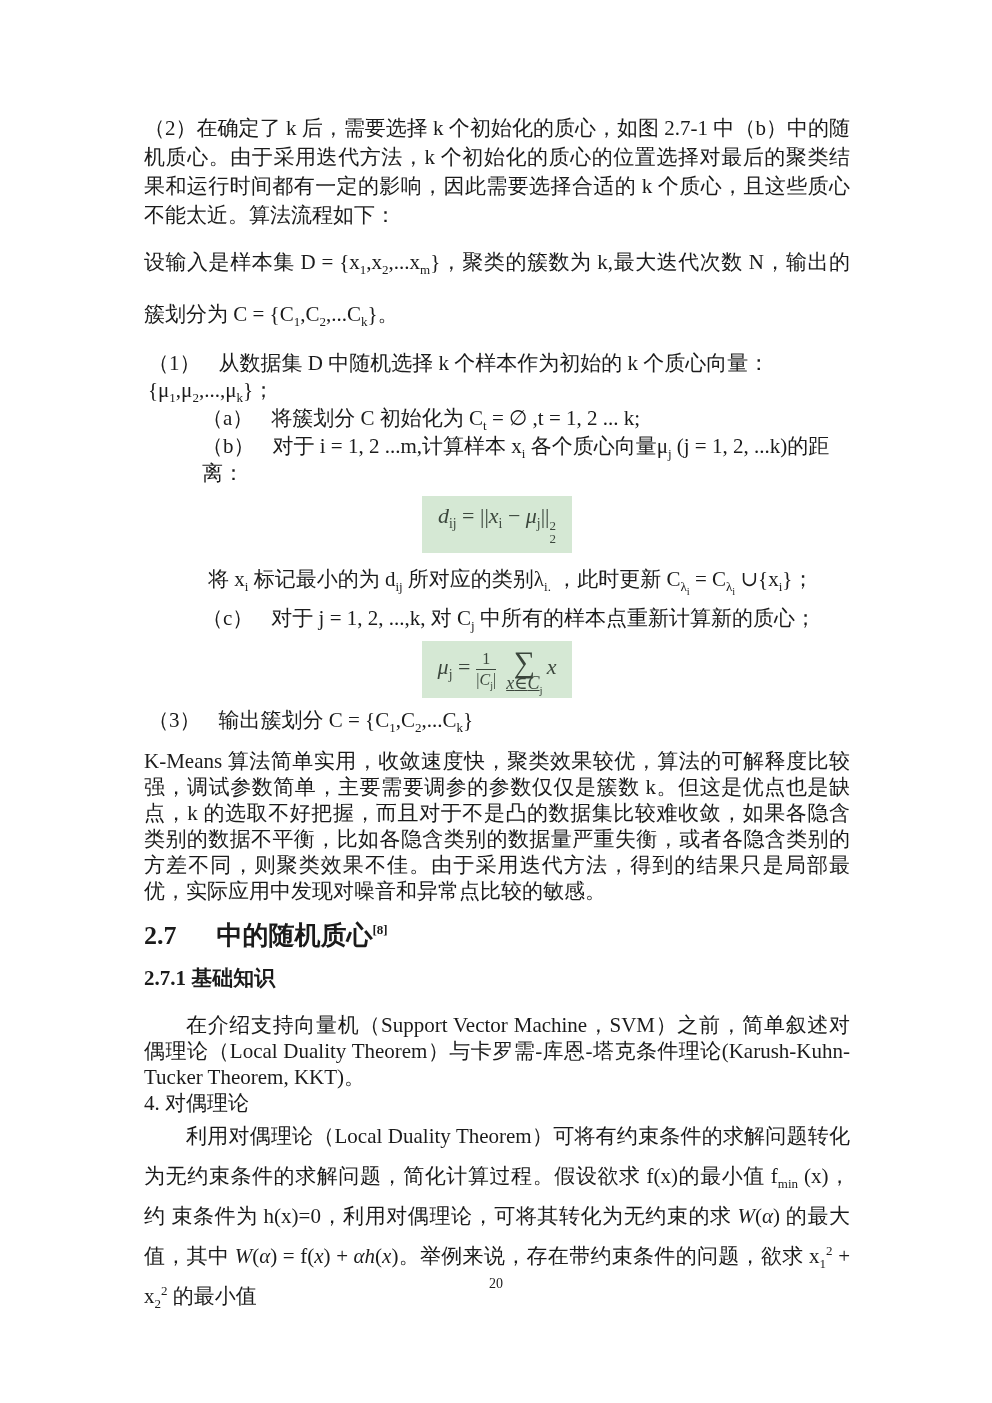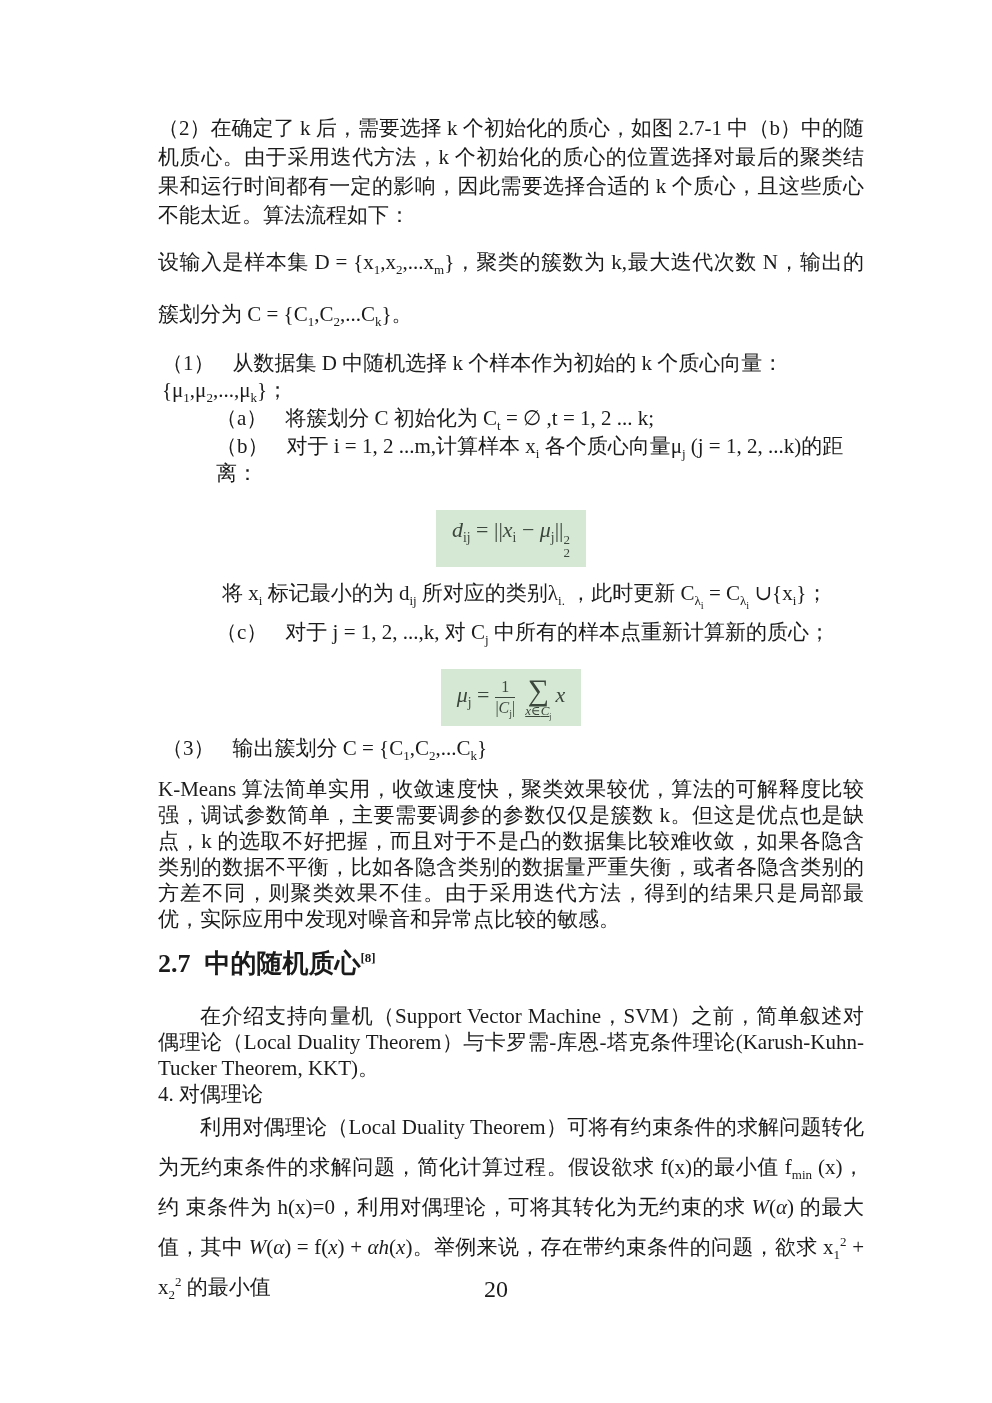--- a/index.html
+++ b/index.html
@@ -15,21 +15,21 @@
     height: 1403px;
     margin: 0 auto;
     background: #ffffff;
     color: var(--body);
     font-family: "Liberation Serif", "DejaVu Serif", serif;
     font-size: 21px;
     overflow: hidden;
   }
   .content {
     position: absolute;
-    left: 158px;
+    left: 144px;
     top: 114px;
     width: 706px;
   }
   p, .line { text-align: justify; }
   sub { font-size: 0.62em; line-height: 0; }
   sup { font-size: 0.62em; line-height: 0; }
   sub sub { font-size: 0.8em; }
 
   .para-intro { line-height: 29px; }
   .para-setup { line-height: 52px; margin-top: 6px; }
@@ -38,21 +38,21 @@
   .step .lbl { margin-right: 18px; }
   .step-l0 { margin-left: 4px; }
   .step-l0.first { margin-top: 10px; }
   .step-l0.second { margin-top: 15px; }
   .step-l1 { margin-left: 58px; margin-top: 1px; }
   .update-line { margin-left: 64px; margin-top: 13px; line-height: 27px; }
   .step-c { margin-top: 12px; }
   .step-d { margin-left: 38px; margin-top: 10px; line-height: 27px; }
   .step-3 { margin-top: 9px; }
 
-  .formula-row { text-align: center; margin-top: 23px; margin-bottom: 9px; }
+  .formula-row { text-align: center; margin-top: 9px; margin-bottom: 9px; }
   .formula-box {
     display: inline-block;
     background: var(--hl);
     color: var(--ftext);
     padding: 7px 16px 8px 16px;
     font-size: 22px;
     text-align: center;
   }
   .supsub {
     display: inline-flex;
@@ -74,50 +74,50 @@
   .frac .num { border-bottom: 1.5px solid currentColor; padding: 0 3px 1px 3px; }
   .frac .den { padding-top: 1px; }
   .bigsum {
     display: inline-flex;
     flex-direction: column;
     align-items: center;
     vertical-align: middle;
     margin: 0 4px;
   }
   .bigsum .sigma { font-size: 30px; line-height: 28px; }
-  .bigsum .under { font-size: 13px; line-height: 14px; text-decoration: underline; }
+  .bigsum .under { font-size: 18px; line-height: 14px; text-decoration: underline; }
 
   .para-kmeans { line-height: 26px; margin-top: 14px; }
 
   .h2 {
     margin-top: 12px;
     font-size: 26px;
     font-weight: bold;
     line-height: 40px;
   }
-  .h2 .num { margin-right: 14px; }
+  .h2 .num { margin-right: 40px; }
   .h2 sup { font-size: 13px; }
   .h3 {
     margin-top: 7px;
     font-size: 21px;
     font-weight: bold;
     line-height: 30px;
   }
   .para-indent { text-indent: 2em; }
   .para-svm { line-height: 26px; margin-top: 19px; }
   .item-line { line-height: 26px; }
   .para-duality { line-height: 40px; }
 
   .page-number {
     position: absolute;
     left: 0;
     top: 1276px;
     width: 100%;
     text-align: center;
-    font-size: 24px;
+    font-size: 14px;
   }
 </style>
 </head>
 <body>
 
 <div class="page">
   <div class="content">
 
     <p class="para-intro">（2）在确定了 k 后，需要选择 k 个初始化的质心，如图 2.7-1 中（b）中的随机质心。由于采用迭代方法，k 个初始化的质心的位置选择对最后的聚类结果和运行时间都有一定的影响，因此需要选择合适的 k 个质心，且这些质心不能太近。算法流程如下：</p>
 
@@ -167,20 +167,21 @@
     <div class="step step-l0 step-3">
       <span class="lbl">（3）</span><span>输出簇划分 C = {C<sub>1</sub>,C<sub>2</sub>,...C<sub>k</sub>}</span>
     </div>
 
     <p class="para-kmeans">K-Means 算法简单实用，收敛速度快，聚类效果较优，算法的可解释度比较强，调试参数简单，主要需要调参的参数仅仅是簇数 k。但这是优点也是缺点，k 的选取不好把握，而且对于不是凸的数据集比较难收敛，如果各隐含类别的数据不平衡，比如各隐含类别的数据量严重失衡，或者各隐含类别的方差不同，则聚类效果不佳。由于采用迭代方法，得到的结果只是局部最优，实际应用中发现对噪音和异常点比较的敏感。</p>
 
     <div class="h2">
       <span class="num">2.7</span><span>中的随机质心</span><sup>[8]</sup>
     </div>
 
+    <div class="h3">2.7.1 基础知识</div>
 
     <p class="para-svm para-indent">在介绍支持向量机（Support Vector Machine，SVM）之前，简单叙述对偶理论（Local Duality Theorem）与卡罗需-库恩-塔克条件理论(Karush-Kuhn-Tucker Theorem, KKT)。</p>
 
     <div class="item-line">4. 对偶理论</div>
 
     <p class="para-duality para-indent">利用对偶理论（Local Duality Theorem）可将有约束条件的求解问题转化为无约束条件的求解问题，简化计算过程。假设欲求 f(x)的最小值 f<sub>min</sub> (x)， 约 束条件为 h(x)=0，利用对偶理论，可将其转化为无约束的求 <i>W</i>(<i>α</i>) 的最大值，其中 <i>W</i>(<i>α</i>) = f(<i>x</i>) + <i>αh</i>(<i>x</i>)。举例来说，存在带约束条件的问题，欲求 x<sub>1</sub><sup>2</sup> + x<sub>2</sub><sup>2</sup> 的最小值</p>
 
   </div>
 
   <div class="page-number">20</div>

